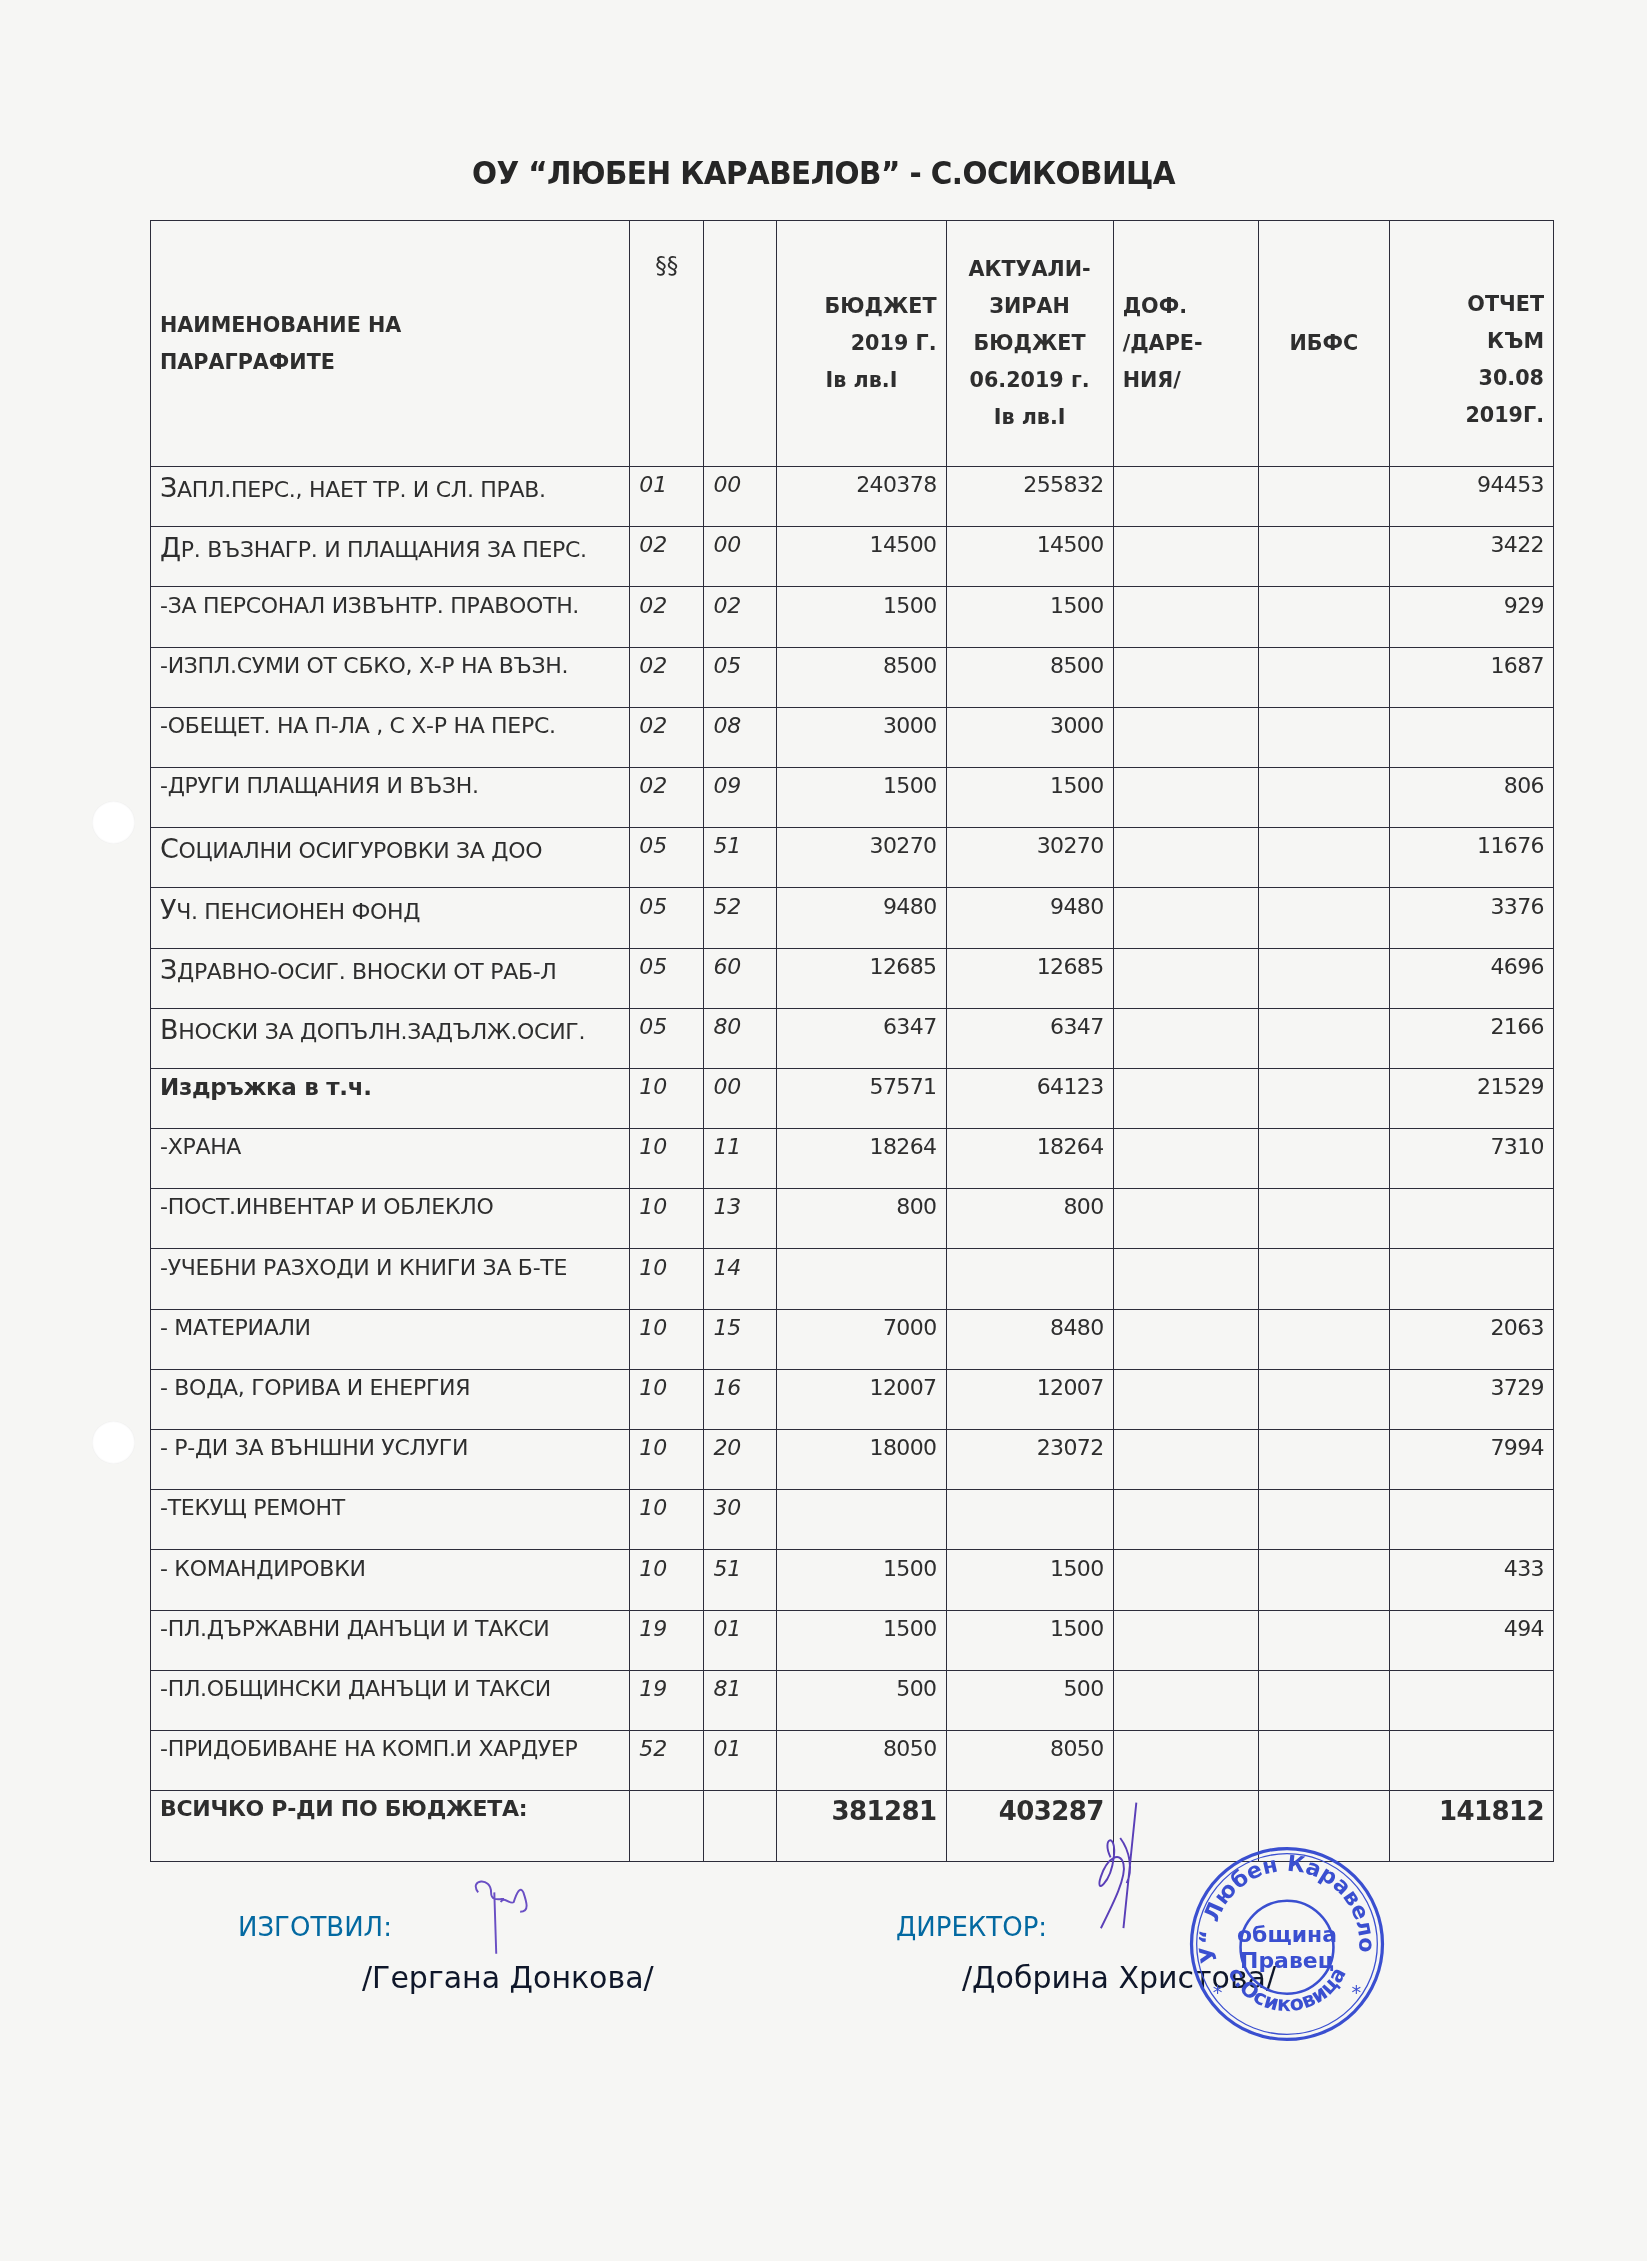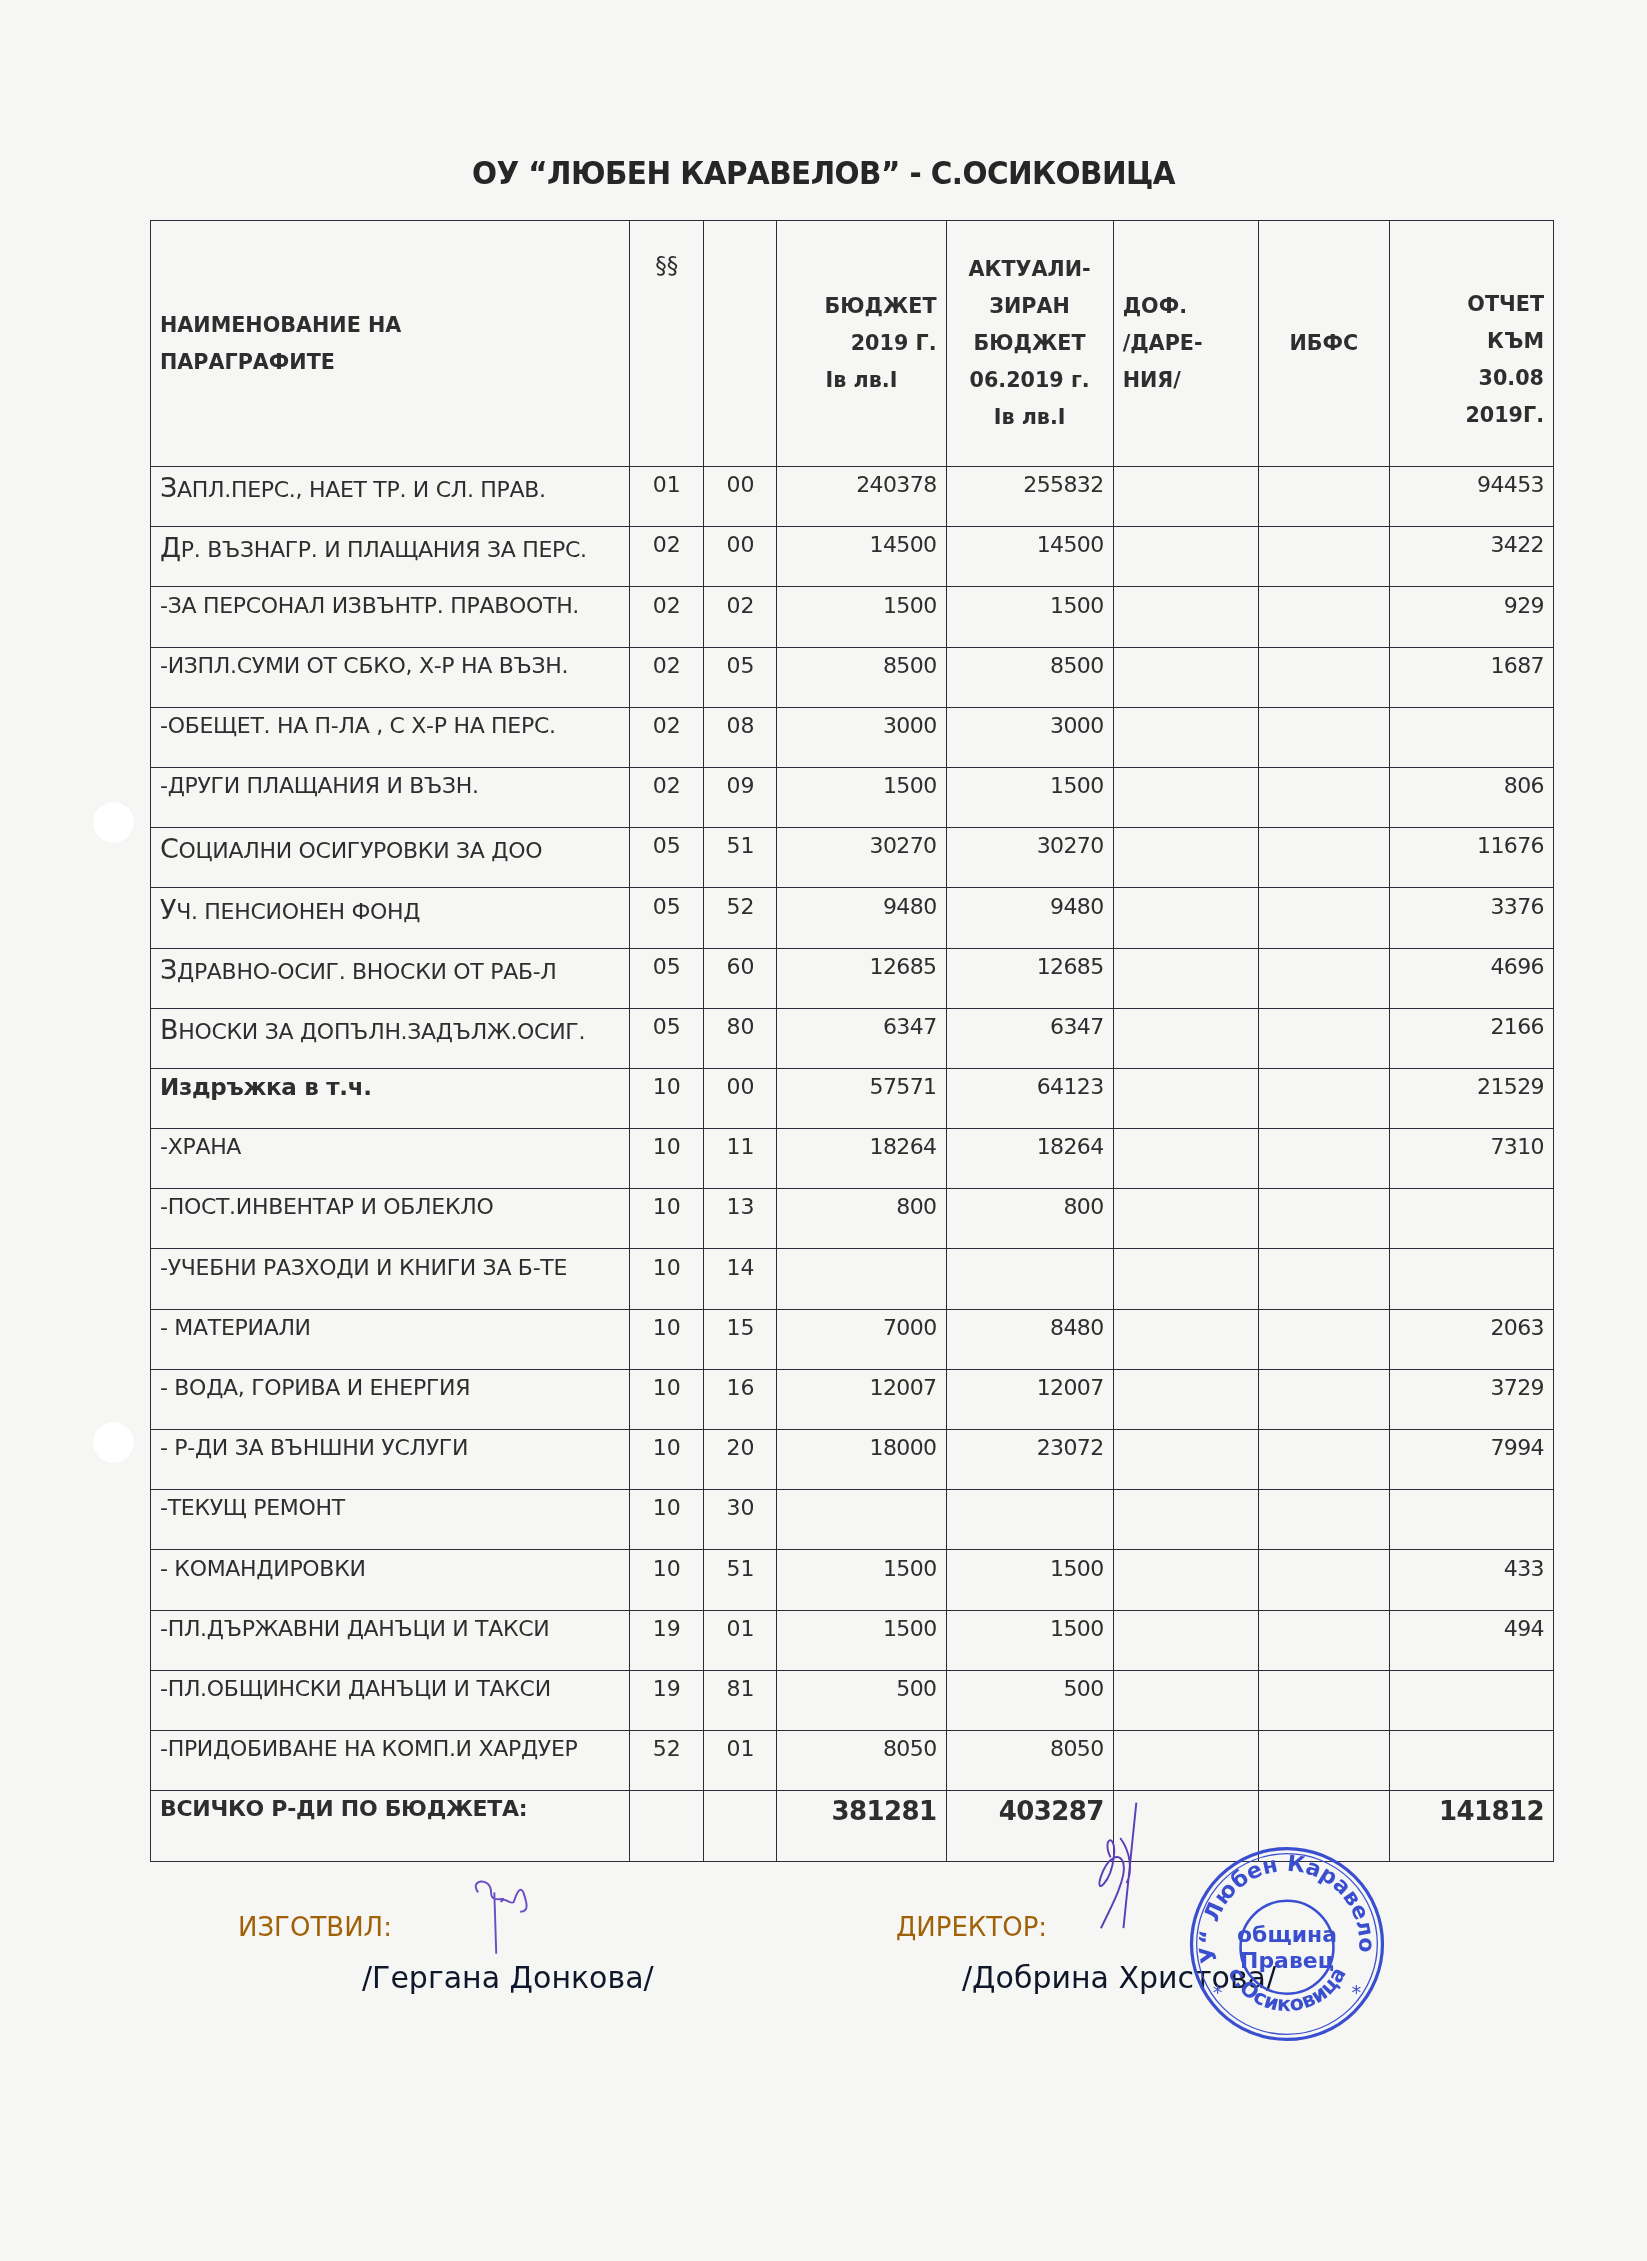--- a/index.html
+++ b/index.html
@@ -43,27 +43,27 @@
       font-weight: bold; font-size: 20.7px; line-height: 37px;
       height: 213px; vertical-align: middle;
     }
     th.h-name { text-align: left; margin-top: 8px; }
     th.h-num { text-align: right; }
     th.h-center { text-align: center; }
     th.h-left { text-align: left; }
     table.budget td { height: 54px; vertical-align: top; padding-top: 5.2px; }
     td.name { text-align: left; font-size: 22px; letter-spacing: -0.3px; margin-top: 8px; }
     td.name .lead { font-size: 27px; }
-    td.code { text-align: center; font-size: 23px; padding: 5.2px 0 0 0; }
+    td.code { font-size: 23px; padding: 5.2px 0 0 0; font-style: italic; }
     td.num { text-align: right; font-size: 23px; letter-spacing: -0.6px; }
     tr.bold td.name { font-weight: bold; font-size: 23px; }
     tr.total td { font-weight: bold; font-size: 26px; height: 65px; }
     tr.total td.name { font-size: 22px; }
     .sig-label {
-      position: absolute; font-size: 26px; color: #a16207;
+      position: absolute; font-size: 26px; color: #0369a1;
     }
     .sig-name {
       position: absolute; font-size: 30px; color: #0f172a;
     }
     .signature {
       position: absolute;
     }
     .stamp {
       position: absolute; left: 1187px; top: 1844px;
       width: 200px; height: 200px;

